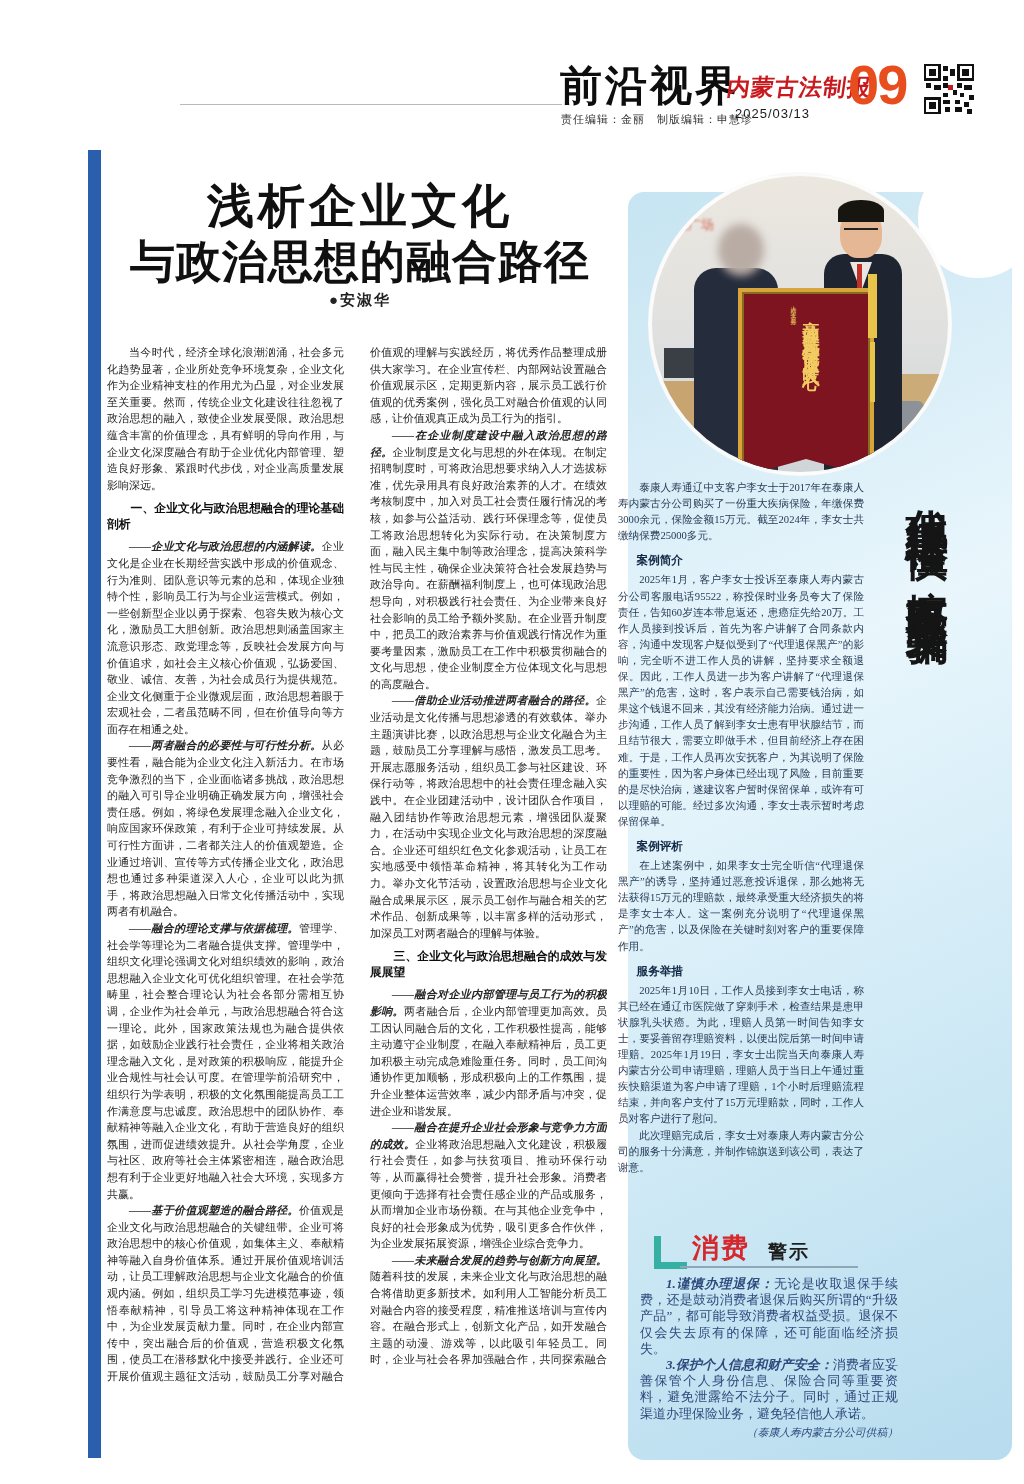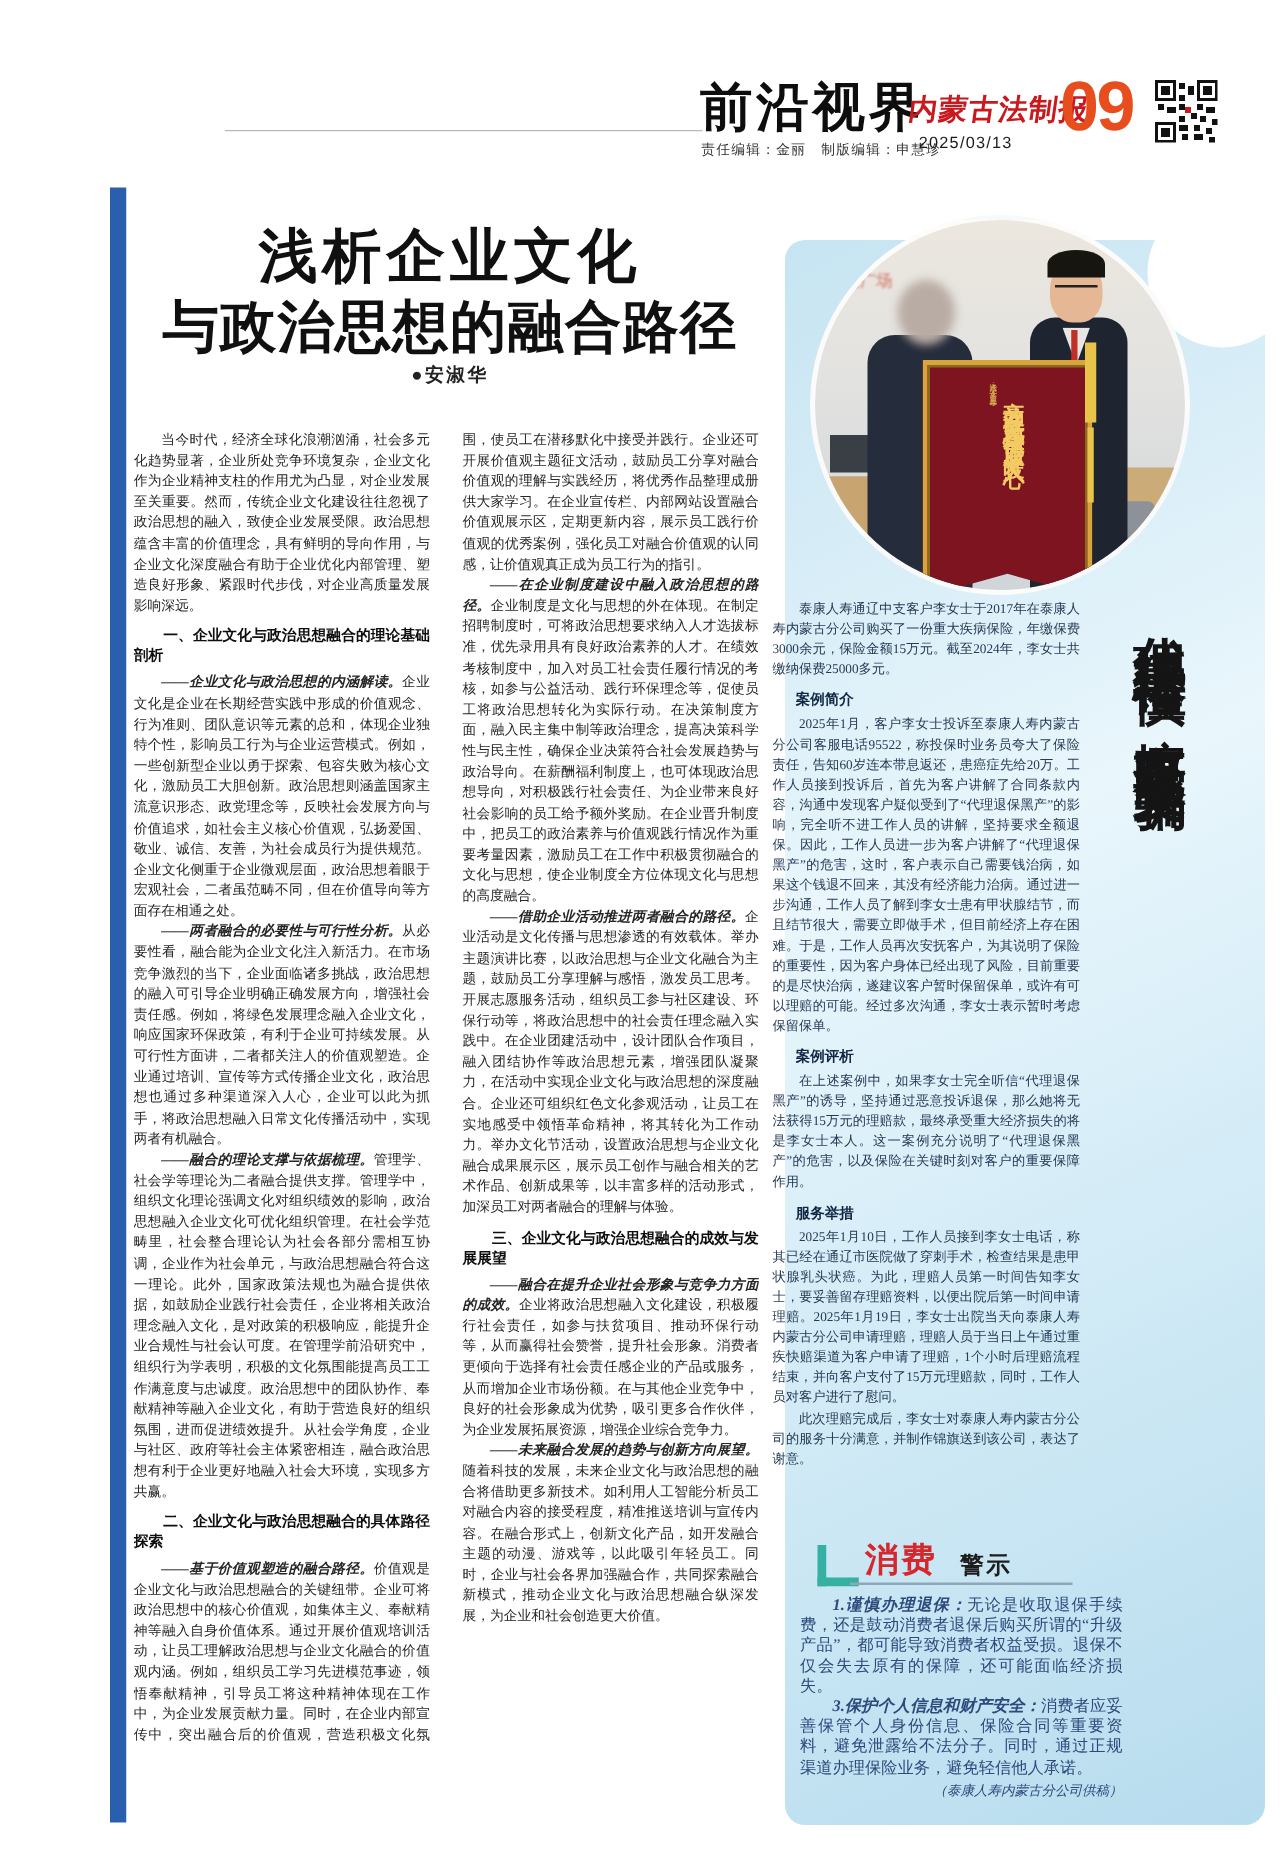--- a/index.html
+++ b/index.html
@@ -152,30 +152,30 @@
     <p class="t-para"><span class="lead"></span><span>当今时代，经济全球化浪潮汹涌，社会多元化趋势显著，企业所处竞争环境复杂，企业文化作为企业精神支柱的作用尤为凸显，对企业发展至关重要。然而，传统企业文化建设往往忽视了政治思想的融入，致使企业发展受限。政治思想蕴含丰富的价值理念，具有鲜明的导向作用，与企业文化深度融合有助于企业优化内部管理、塑造良好形象、紧跟时代步伐，对企业高质量发展影响深远。</span></p>
 
     <p class="t-heading"><span class="lead"></span><span>一、企业文化与政治思想融合的理论基础剖析</span></p>
 
     <p class="t-dash"><span class="lead">——企业文化与政治思想的内涵解读。</span><span>企业文化是企业在长期经营实践中形成的价值观念、行为准则、团队意识等元素的总和，体现企业独特个性，影响员工行为与企业运营模式。例如，一些创新型企业以勇于探索、包容失败为核心文化，激励员工大胆创新。政治思想则涵盖国家主流意识形态、政党理念等，反映社会发展方向与价值追求，如社会主义核心价值观，弘扬爱国、敬业、诚信、友善，为社会成员行为提供规范。企业文化侧重于企业微观层面，政治思想着眼于宏观社会，二者虽范畴不同，但在价值导向等方面存在相通之处。</span></p>
 
     <p class="t-dash"><span class="lead">——两者融合的必要性与可行性分析。</span><span>从必要性看，融合能为企业文化注入新活力。在市场竞争激烈的当下，企业面临诸多挑战，政治思想的融入可引导企业明确正确发展方向，增强社会责任感。例如，将绿色发展理念融入企业文化，响应国家环保政策，有利于企业可持续发展。从可行性方面讲，二者都关注人的价值观塑造。企业通过培训、宣传等方式传播企业文化，政治思想也通过多种渠道深入人心，企业可以此为抓手，将政治思想融入日常文化传播活动中，实现两者有机融合。</span></p>
 
     <p class="t-dash"><span class="lead">——融合的理论支撑与依据梳理。</span><span>管理学、社会学等理论为二者融合提供支撑。管理学中，组织文化理论强调文化对组织绩效的影响，政治思想融入企业文化可优化组织管理。在社会学范畴里，社会整合理论认为社会各部分需相互协调，企业作为社会单元，与政治思想融合符合这一理论。此外，国家政策法规也为融合提供依据，如鼓励企业践行社会责任，企业将相关政治理念融入文化，是对政策的积极响应，能提升企业合规性与社会认可度。在管理学前沿研究中，组织行为学表明，积极的文化氛围能提高员工工作满意度与忠诚度。政治思想中的团队协作、奉献精神等融入企业文化，有助于营造良好的组织氛围，进而促进绩效提升。从社会学角度，企业与社区、政府等社会主体紧密相连，融合政治思想有利于企业更好地融入社会大环境，实现多方共赢。</span></p>
 
-    <p class="t-heading"><span class="lead"></span><span>二、企业文化与政治思想融合的具体路径探索</span></p>
 
     <p class="t-dash"><span class="lead">——基于价值观塑造的融合路径。</span><span>价值观是企业文化与政治思想融合的关键纽带。企业可将政治思想中的核心价值观，如集体主义、奉献精神等融入自身价值体系。通过开展价值观培训活动，让员工理解政治思想与企业文化融合的价值观内涵。例如，组织员工学习先进模范事迹，领悟奉献精神，引导员工将这种精神体现在工作中，为企业发展贡献力量。同时，在企业内部宣传中，突出融合后的价值观，营造积极文化氛围，使员工在潜移默化中接受并践行。企业还可开展价值观主题征文活动，鼓励员工分享对融合价值观的理解与实践经历，将优秀作品整理成册供大家学习。在企业宣传栏、内部网站设置融合价值观展示区，定期更新内容，展示员工践行价值观的优秀案例，强化员工对融合价值观的认同感，让价值观真正成为员工行为的指引。</span></p>
 
     <p class="t-dash"><span class="lead">——在企业制度建设中融入政治思想的路径。</span><span>企业制度是文化与思想的外在体现。在制定招聘制度时，可将政治思想要求纳入人才选拔标准，优先录用具有良好政治素养的人才。在绩效考核制度中，加入对员工社会责任履行情况的考核，如参与公益活动、践行环保理念等，促使员工将政治思想转化为实际行动。在决策制度方面，融入民主集中制等政治理念，提高决策科学性与民主性，确保企业决策符合社会发展趋势与政治导向。在薪酬福利制度上，也可体现政治思想导向，对积极践行社会责任、为企业带来良好社会影响的员工给予额外奖励。在企业晋升制度中，把员工的政治素养与价值观践行情况作为重要考量因素，激励员工在工作中积极贯彻融合的文化与思想，使企业制度全方位体现文化与思想的高度融合。</span></p>
 
     <p class="t-dash"><span class="lead">——借助企业活动推进两者融合的路径。</span><span>企业活动是文化传播与思想渗透的有效载体。举办主题演讲比赛，以政治思想与企业文化融合为主题，鼓励员工分享理解与感悟，激发员工思考。开展志愿服务活动，组织员工参与社区建设、环保行动等，将政治思想中的社会责任理念融入实践中。在企业团建活动中，设计团队合作项目，融入团结协作等政治思想元素，增强团队凝聚力，在活动中实现企业文化与政治思想的深度融合。企业还可组织红色文化参观活动，让员工在实地感受中领悟革命精神，将其转化为工作动力。举办文化节活动，设置政治思想与企业文化融合成果展示区，展示员工创作与融合相关的艺术作品、创新成果等，以丰富多样的活动形式，加深员工对两者融合的理解与体验。</span></p>
 
     <p class="t-heading"><span class="lead"></span><span>三、企业文化与政治思想融合的成效与发展展望</span></p>
 
+    <p class="t-dash"><span class="lead">——融合对企业内部管理与员工行为的积极影响。</span><span>两者融合后，企业内部管理更加高效。员工因认同融合后的文化，工作积极性提高，能够主动遵守企业制度，在融入奉献精神后，员工更加积极主动完成急难险重任务。同时，员工间沟通协作更加顺畅，形成积极向上的工作氛围，提升企业整体运营效率，减少内部矛盾与冲突，促进企业和谐发展。</span></p>
 
     <p class="t-dash"><span class="lead">——融合在提升企业社会形象与竞争力方面的成效。</span><span>企业将政治思想融入文化建设，积极履行社会责任，如参与扶贫项目、推动环保行动等，从而赢得社会赞誉，提升社会形象。消费者更倾向于选择有社会责任感企业的产品或服务，从而增加企业市场份额。在与其他企业竞争中，良好的社会形象成为优势，吸引更多合作伙伴，为企业发展拓展资源，增强企业综合竞争力。</span></p>
 
     <p class="t-dash"><span class="lead">——未来融合发展的趋势与创新方向展望。</span><span>随着科技的发展，未来企业文化与政治思想的融合将借助更多新技术。如利用人工智能分析员工对融合内容的接受程度，精准推送培训与宣传内容。在融合形式上，创新文化产品，如开发融合主题的动漫、游戏等，以此吸引年轻员工。同时，企业与社会各界加强融合作，共同探索融合新模式，推动企业文化与政治思想融合纵深发展，为企业和社会创造更大价值。</span></p>
 
   </div>
 
 <div class="panel"></div>
 
 <div class="photo">

